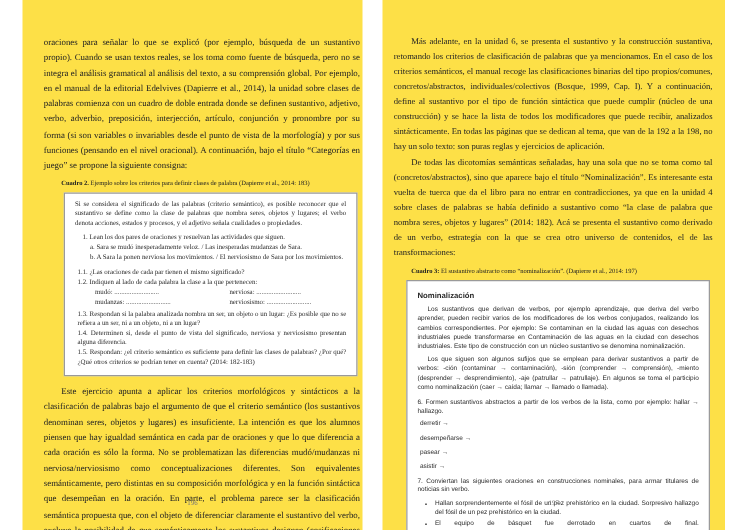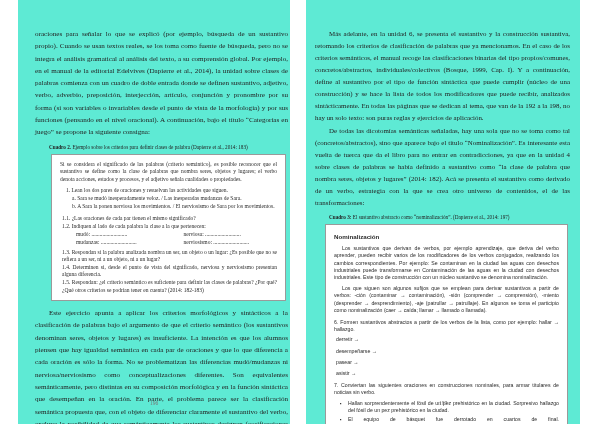--- a/index.html
+++ b/index.html
@@ -7,21 +7,21 @@
   body {
     width: 600px; height: 424px;
     background: #ffffff;
     font-family: "Liberation Serif", serif;
     color: #222222;
     position: relative;
     overflow: hidden;
   }
   .page {
     position: absolute; top: 0; height: 424px; overflow: hidden;
-    background: #5eead4;
+    background: #fde047;
   }
   .page-left  { left: 18px;  width: 272px; padding: 28px 2px 0 17px; }
   .page-right { left: 306px; width: 274px; padding: 28px 10px 0 9px; }
 
   .body-par {
     font-size: 7.1px; line-height: 12.3px;
     text-align: justify; margin: 0 0 1px 0;
     color: #222222;
   }
   .page-right .body-par { font-size: 6.9px; line-height: 12px; }

